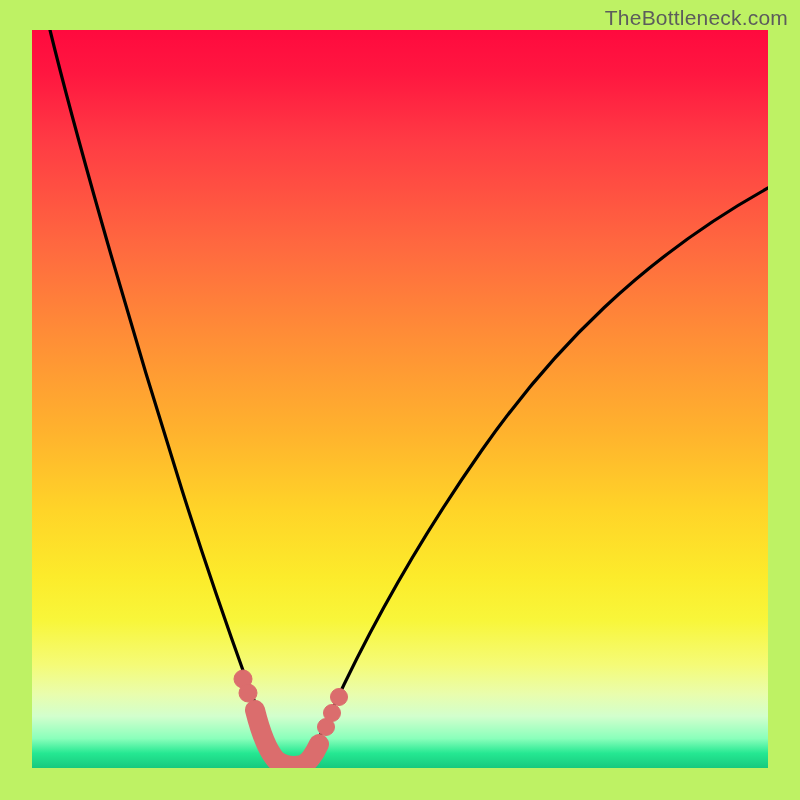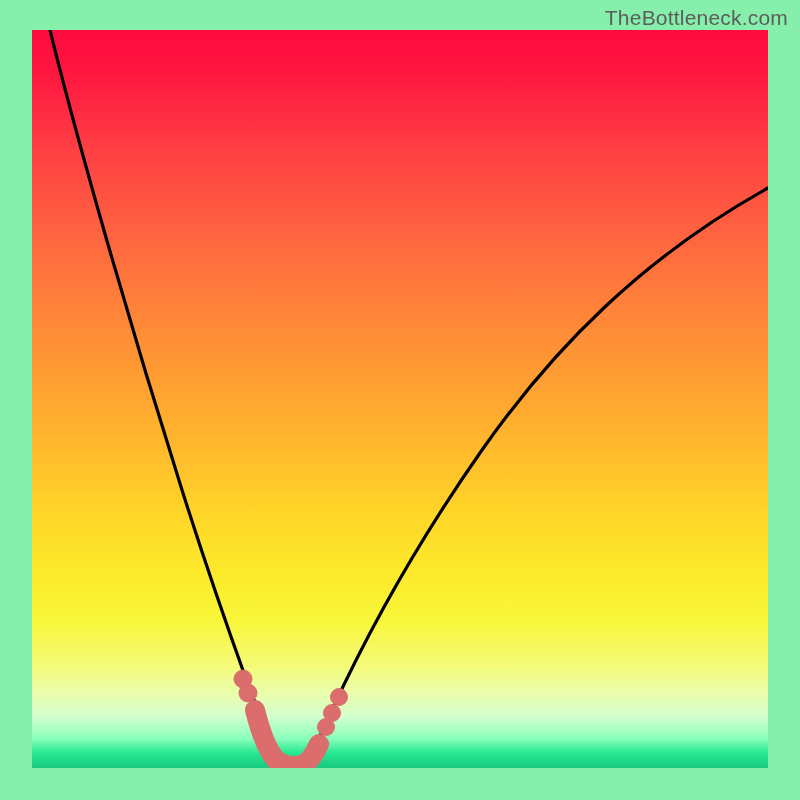--- a/index.html
+++ b/index.html
@@ -10,21 +10,21 @@
     background: #000;
     overflow: hidden;
     font-family: Arial, Helvetica, sans-serif;
   }
   .frame {
     position: absolute;
     left: 0;
     top: 0;
     width: 800px;
     height: 800px;
-    background: #86efac;
+    background: #bef264;
   }
   .plot {
     position: absolute;
     left: 32px;
     top: 30px;
     width: 736px;
     height: 738px;
     background: linear-gradient(to bottom,
       #ff0a3e 0%,
       #ff1740 6%,

